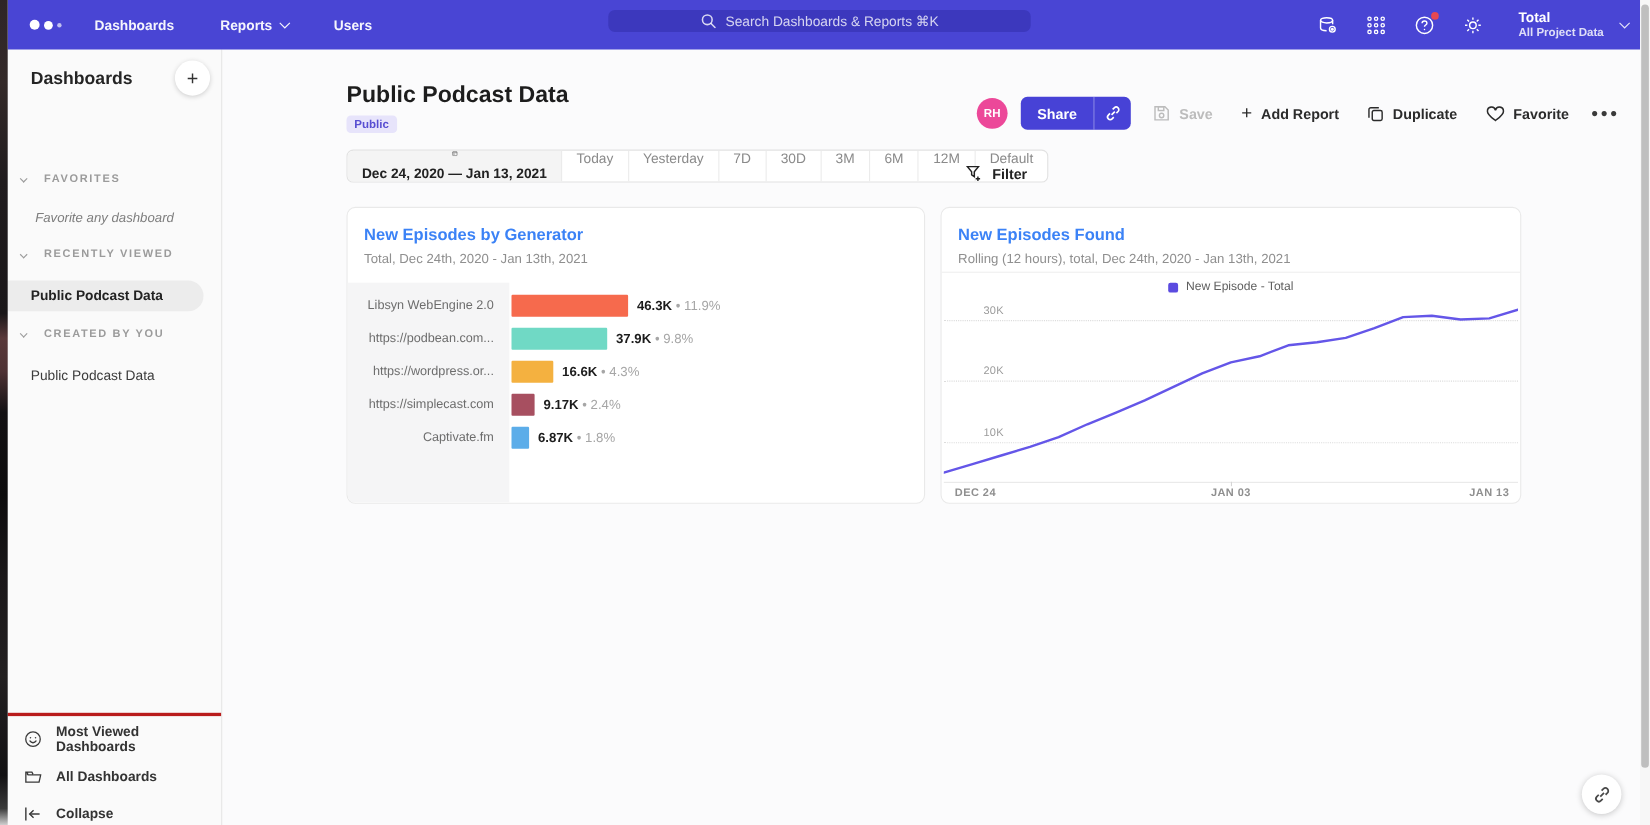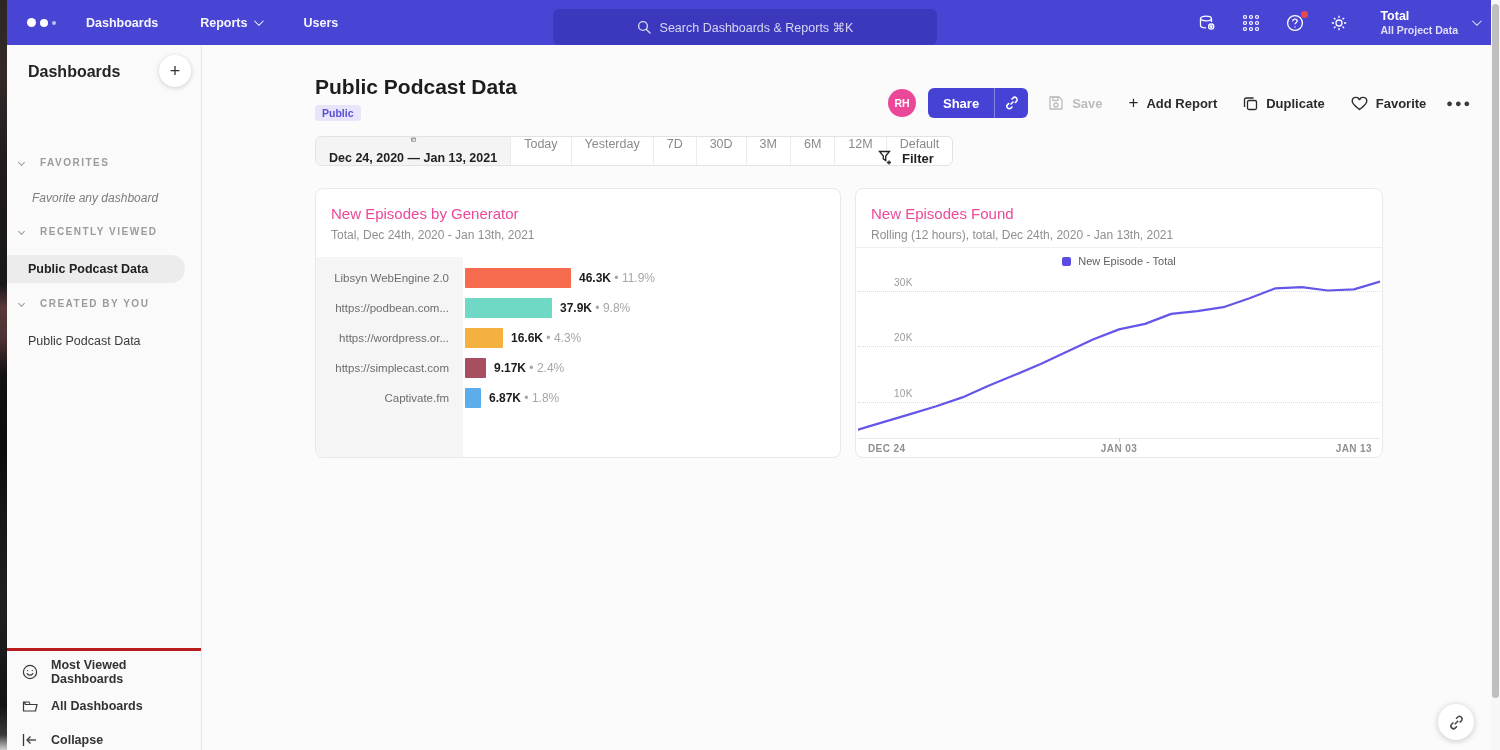--- a/index.html
+++ b/index.html
@@ -12,21 +12,21 @@
 
   
   .topnav { position:absolute; left:7px; top:0; right:9px; height:45px; background:#4945d4; display:flex; align-items:center; z-index:20; }
   .logo { display:flex; align-items:center; gap:4px; margin:0 30px 0 20px; }
   .logo i { display:block; border-radius:50%; background:#fff; }
   .logo i:nth-child(1){ width:9px; height:9px; }
   .logo i:nth-child(2){ width:8px; height:8px; }
   .logo i:nth-child(3){ width:4px; height:4px; opacity:.65; }
   .navitem { color:rgba(255,255,255,.95); font-size:12.5px; font-weight:700; margin-right:42px; display:flex; align-items:center; gap:7px; cursor:pointer; }
   .chev { width:7px; height:7px; border-right:1.6px solid currentColor; border-bottom:1.6px solid currentColor; transform:rotate(45deg) translateY(-2px); display:inline-block; }
-  .searchbox { position:absolute; left:546px; top:9px; width:384px; height:36px; background:#3c38bd; border-radius:6px; display:flex; align-items:center; justify-content:center; gap:9px; color:rgba(255,255,255,.78); font-size:12.5px; cursor:text; }
+  .searchbox { position:absolute; left:546px; top:9px; width:384px; height:20px; background:#3c38bd; border-radius:6px; display:flex; align-items:center; justify-content:center; gap:9px; color:rgba(255,255,255,.78); font-size:12.5px; cursor:text; }
   .nav-right { position:absolute; right:12px; top:0; height:45px; display:flex; align-items:center; gap:22px; }
   .nav-ic { position:relative; width:22px; height:22px; display:flex; align-items:center; justify-content:center; cursor:pointer; }
   .nav-ic svg { display:block; }
   .red-dot { position:absolute; top:-1px; right:-2px; width:7px; height:7px; border-radius:50%; background:#e8484f; }
   .project { display:flex; align-items:center; gap:14px; margin-left:8px; cursor:pointer; }
   .project .pname { color:#fff; font-size:12.5px; font-weight:700; line-height:1.25; }
   .project .pscope { color:rgba(255,255,255,.82); font-size:10.5px; font-weight:600; }
 
   
   .scrolltrack { position:absolute; right:0; top:0; width:9px; height:750px; background:#f7f7f7; z-index:25; }
@@ -64,21 +64,21 @@
   .datebar { position:absolute; left:113px; top:91px; height:30px; display:flex; align-items:stretch; background:#fff; border:1px solid #e2e2e2; border-radius:6px; overflow:hidden; }
   .seg { display:flex; align-items:center; padding:0 13px; font-size:12.5px; color:#8a8a8a; border-right:1px solid #ebebeb; cursor:pointer; white-space:nowrap;flex-direction:column; }
   .seg:last-child { border-right:none; }
   .seg.range { background:#f4f4f4; color:#222; font-weight:700; gap:9px; }
   .filter { position:absolute; left:676px; top:91px; height:30px; display:flex; align-items:flex-end; gap:9px; font-size:13px; font-weight:700; color:#222; cursor:pointer; }
 
   
   .card { position:absolute; top:143px; height:270px; background:#fff; border:1px solid #e9e9e9; border-radius:8px; overflow:hidden; }
   .card1 { left:113px; width:526px; }
   .card2 { left:653px; width:528px; }
-  .card-title { position:absolute; left:15px; top:16px; font-size:15px; font-weight:400; color:#ec4899; }
+  .card-title { position:absolute; left:15px; top:16px; font-size:15px; font-weight:700; color:#3b82f6; }
   .card-sub { position:absolute; left:15px; top:39px; font-size:12px; color:#8f8f8f; }
   .card2 .hdr-line { position:absolute; left:0; right:0; top:58px; border-top:1px solid #efefef; }
 
   
   .bar-chart { position:absolute; left:0; right:0; top:68px; bottom:0; }
   .gutter-bg { position:absolute; left:0; top:0; bottom:0; width:147px; background:#f5f5f6; }
   .bar-rows { position:absolute; left:0; right:0; top:6px; }
   .bar-row { display:flex; align-items:center; height:30px; }
   .bar-label { width:147px; flex:0 0 auto; text-align:right; padding-right:14px; font-size:11.5px; color:#6d6d6d; position:relative; z-index:2; }
   .bar-track { flex:1; display:flex; align-items:center; padding-left:2px; }

